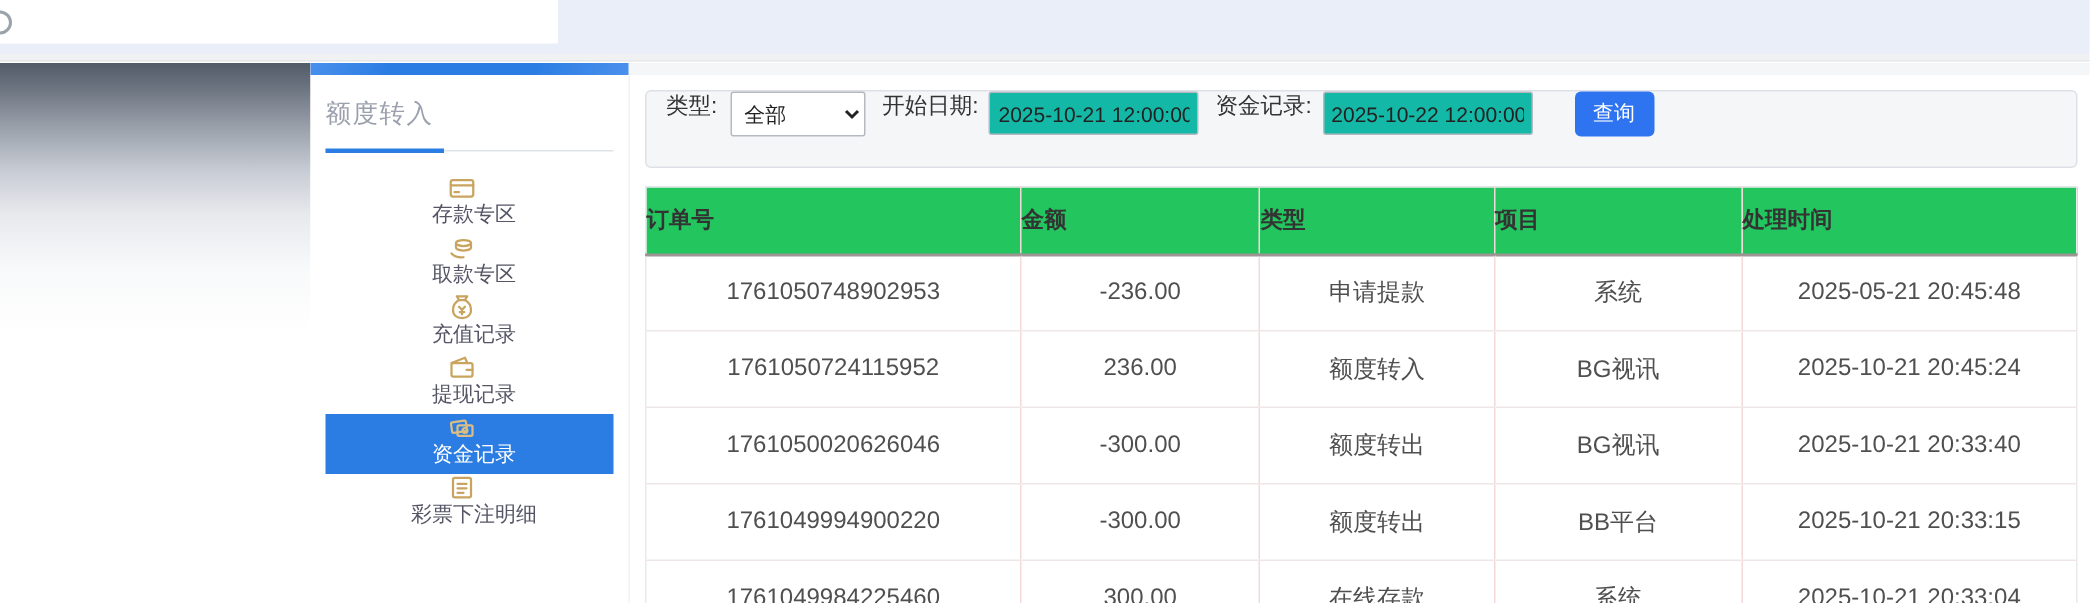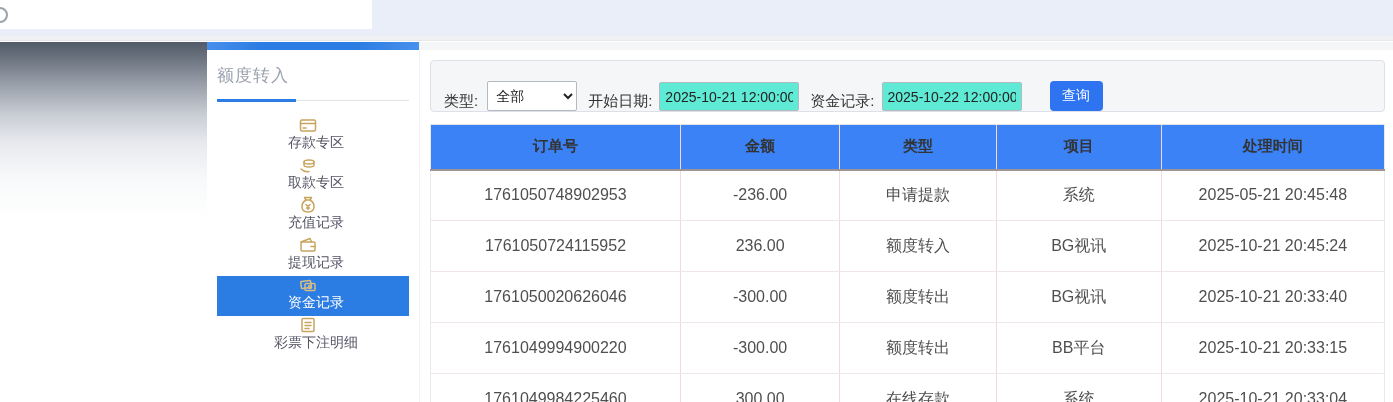--- a/index.html
+++ b/index.html
@@ -40,37 +40,37 @@
   .menu-item.selected { background:#2b7de3; color:#fff; }
   .menu-item.selected .mi-icon { color:#d8bd85; }
   .menu-item .mi-chevron { margin-left:auto; color:#fff; font-size:17px; line-height:1; }
 
   
   .main { position:absolute; left:420px; top:0; width:973px; height:360px; background:#fff; }
   .main-topstrip { height:8px; background:#f5f6f8; }
 
   .filter-box { margin:10px 0 0 10px; width:955px; height:52px; background:#f5f6f8;
                 border:1px solid #dde0e6; border-radius:4px;
-                display:flex; align-items:flex-end; padding-left:13px; }
+                display:flex; align-items:flex-start; padding-left:13px; }
   .f-label { font-size:15px; color:#333; }
   .type-select { margin-left:9px; width:90px; height:30px; border:1px solid #b5bac1; border-radius:2px;
                  background:#fff; font-size:14px; color:#222; padding:0 4px;
                  font-family:"Liberation Sans","DejaVu Sans",sans-serif; }
-  .date-input { width:140px; height:29px; border:1px solid #b5bac1; border-radius:2px; background:#5eead4;
+  .date-input { width:140px; height:29px; border:1px solid #b5bac1; border-radius:2px; background:#14b8a6;
                 font-size:14px; color:#222; padding:0 5px; margin-left:7px;
                 font-family:"Liberation Sans","DejaVu Sans",sans-serif; }
   .lbl-gap { margin-left:11px; }
   .query-btn { margin-left:28px; width:53px; height:30px; background:#2e74f1; color:#fff;
                border:none; border-radius:4px; font-size:14px; cursor:pointer;
                font-family:"Liberation Sans","DejaVu Sans",sans-serif; }
 
   .records-wrap { margin:12px 0 0 10px; width:955px; }
   table.records { width:955px; border-collapse:collapse; table-layout:fixed; }
-  table.records th { height:45px; background:#3b82f6; font-size:15px; font-weight:bold; color:#333;
-                     border-bottom:2px solid #9e9494; text-align:center; }
+  table.records th { height:45px; background:#22c55e; font-size:15px; font-weight:bold; color:#333;
+                     border-bottom:2px solid #9e9494; text-align:left; }
   table.records td { height:51px; font-size:16px; color:#4f4f4f; text-align:center;
                      border-bottom:1px solid #efe7e7; background:#fff; }
   table.records th + th, table.records td + td { border-left:1px solid #f3d9d9; }
   table.records { border:1px solid #e8eaee; border-top:1px solid #e2e4e8; }
 </style>
 </head>
 <body>
 
 <div class="browser-bar">
   <div class="url-field">

